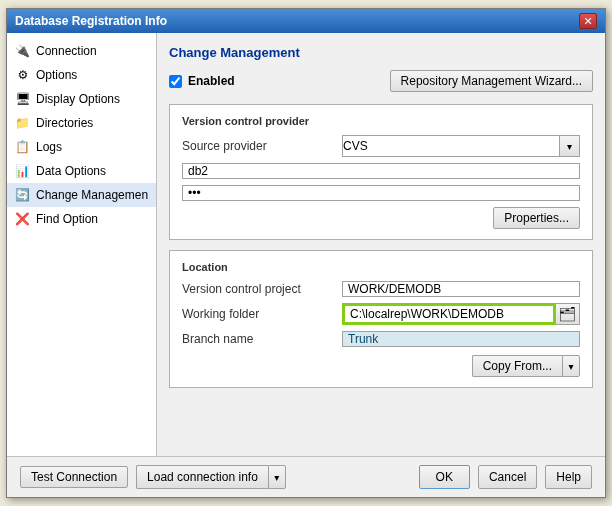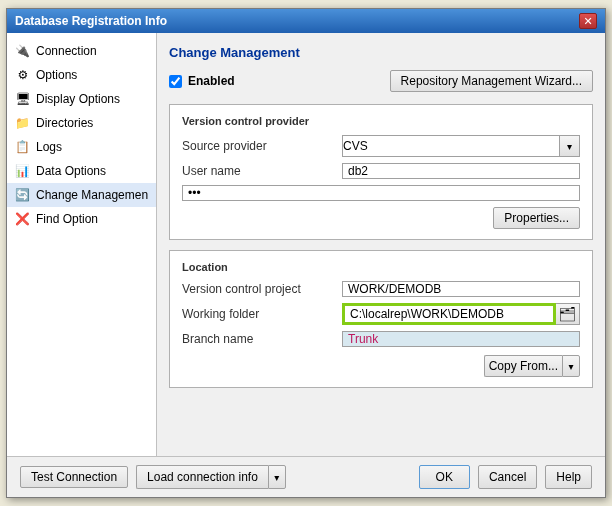--- a/index.html
+++ b/index.html
@@ -149,21 +149,21 @@
       flex: 1;
       height: 16px;
       border: 1px solid #a0a0a0;
       padding: 2px 5px;
       font-size: 12px;
       background: white;
       color: #000;
     }
     .form-input.disabled-bg {
       background: #d8e8f0;
-      color: #be185d;
+      color: #0c4a6e;
     }
     .select-wrapper {
       flex: 1;
       display: flex;
       align-items: center;
     }
     .form-select {
       flex: 1;
       height: 22px;
       border: 1px solid #a0a0a0;
@@ -220,21 +220,21 @@
       justify-content: flex-end;
       margin-top: 8px;
     }
     .split-btn {
       display: flex;
       align-items: stretch;
     }
     .split-btn-main {
       background: linear-gradient(to bottom, #f5f5f5, #e0e0e0);
       border: 1px solid #a0a0a0;
-      padding: 3px 4px;
+      padding: 3px 10px;
       font-size: 12px;
       cursor: pointer;
       border-right: none;
       border-radius: 2px 0 0 2px;
     }
     .split-btn-arrow {
       background: linear-gradient(to bottom, #f5f5f5, #e0e0e0);
       border: 1px solid #a0a0a0;
       width: 18px;
       cursor: pointer;
@@ -357,21 +357,20 @@
             <select class="form-select">
               <option>CVS</option>
               <option>Subversion</option>
               <option>Git</option>
             </select>
             <div class="select-arrow">▾</div>
           </div>
         </div>
 
         <div class="form-row">
-          <span class="form-label">User name</span>
           <input type="text" class="form-input" value="db2" style="">
         </div>
 
         <div class="form-row">
           <input type="password" class="form-input" value="***" style="">
         </div>
 
         <div class="btn-row">
           <button class="btn">Properties...</button>
         </div>

